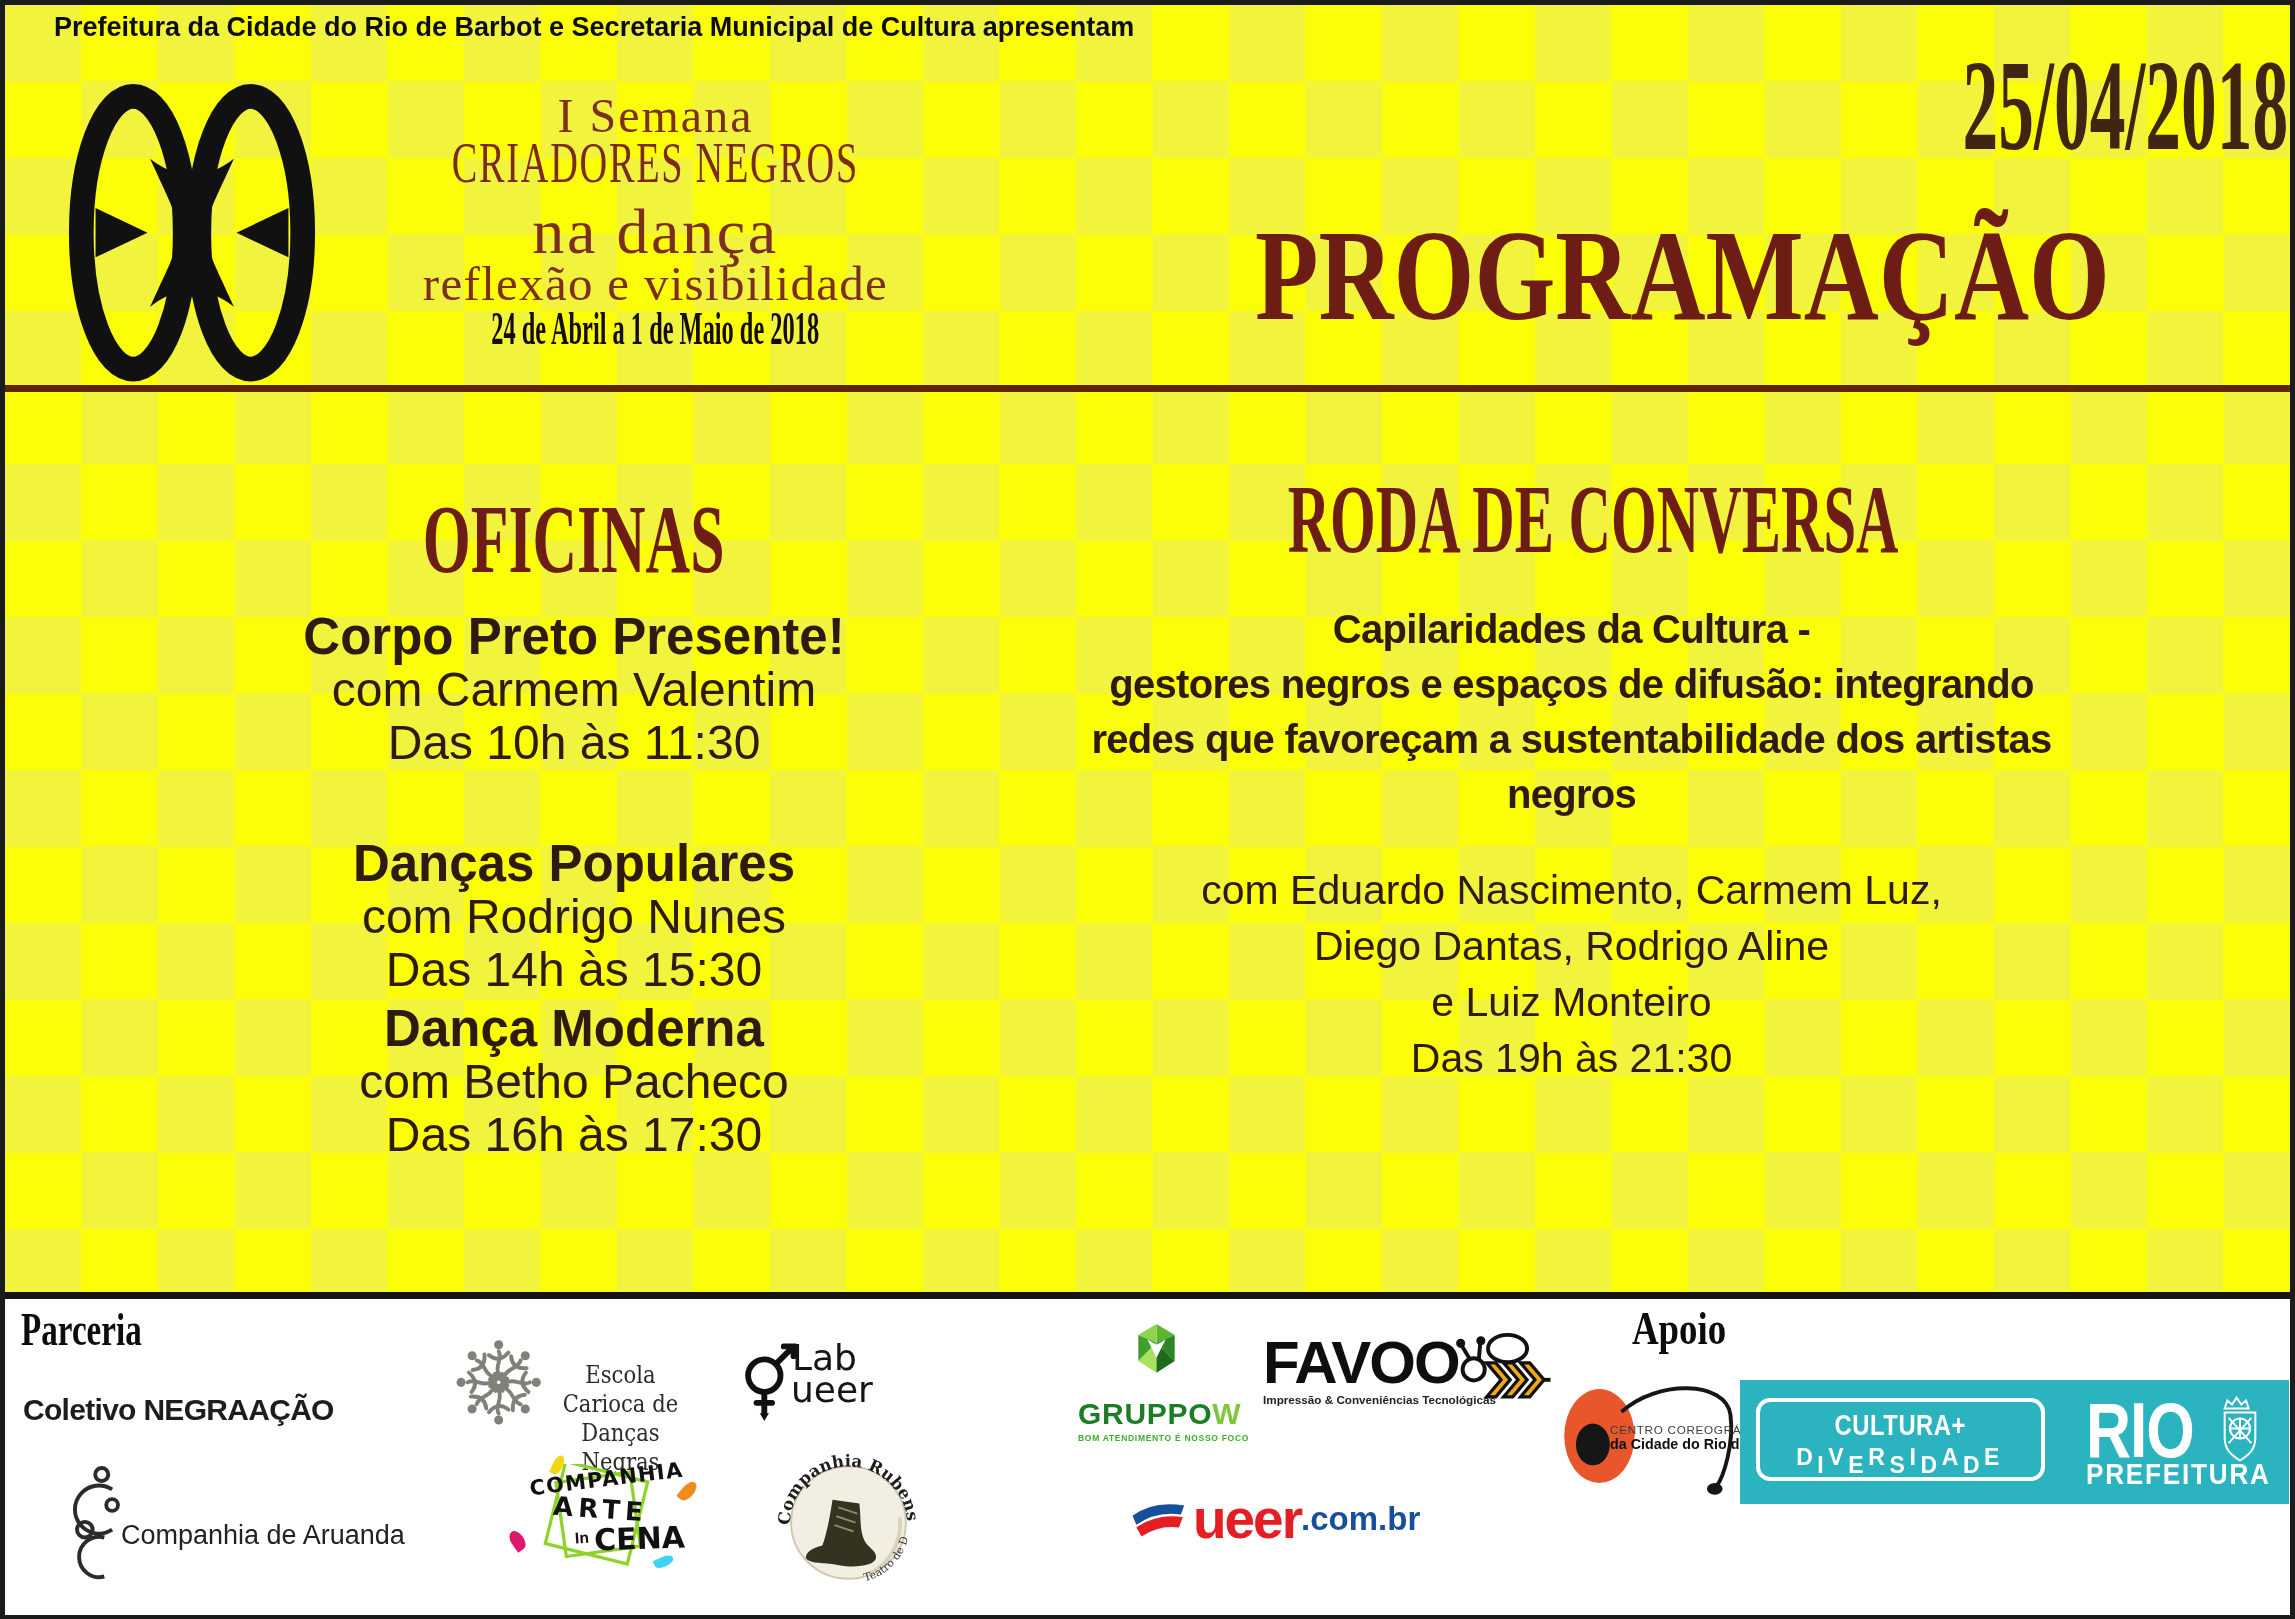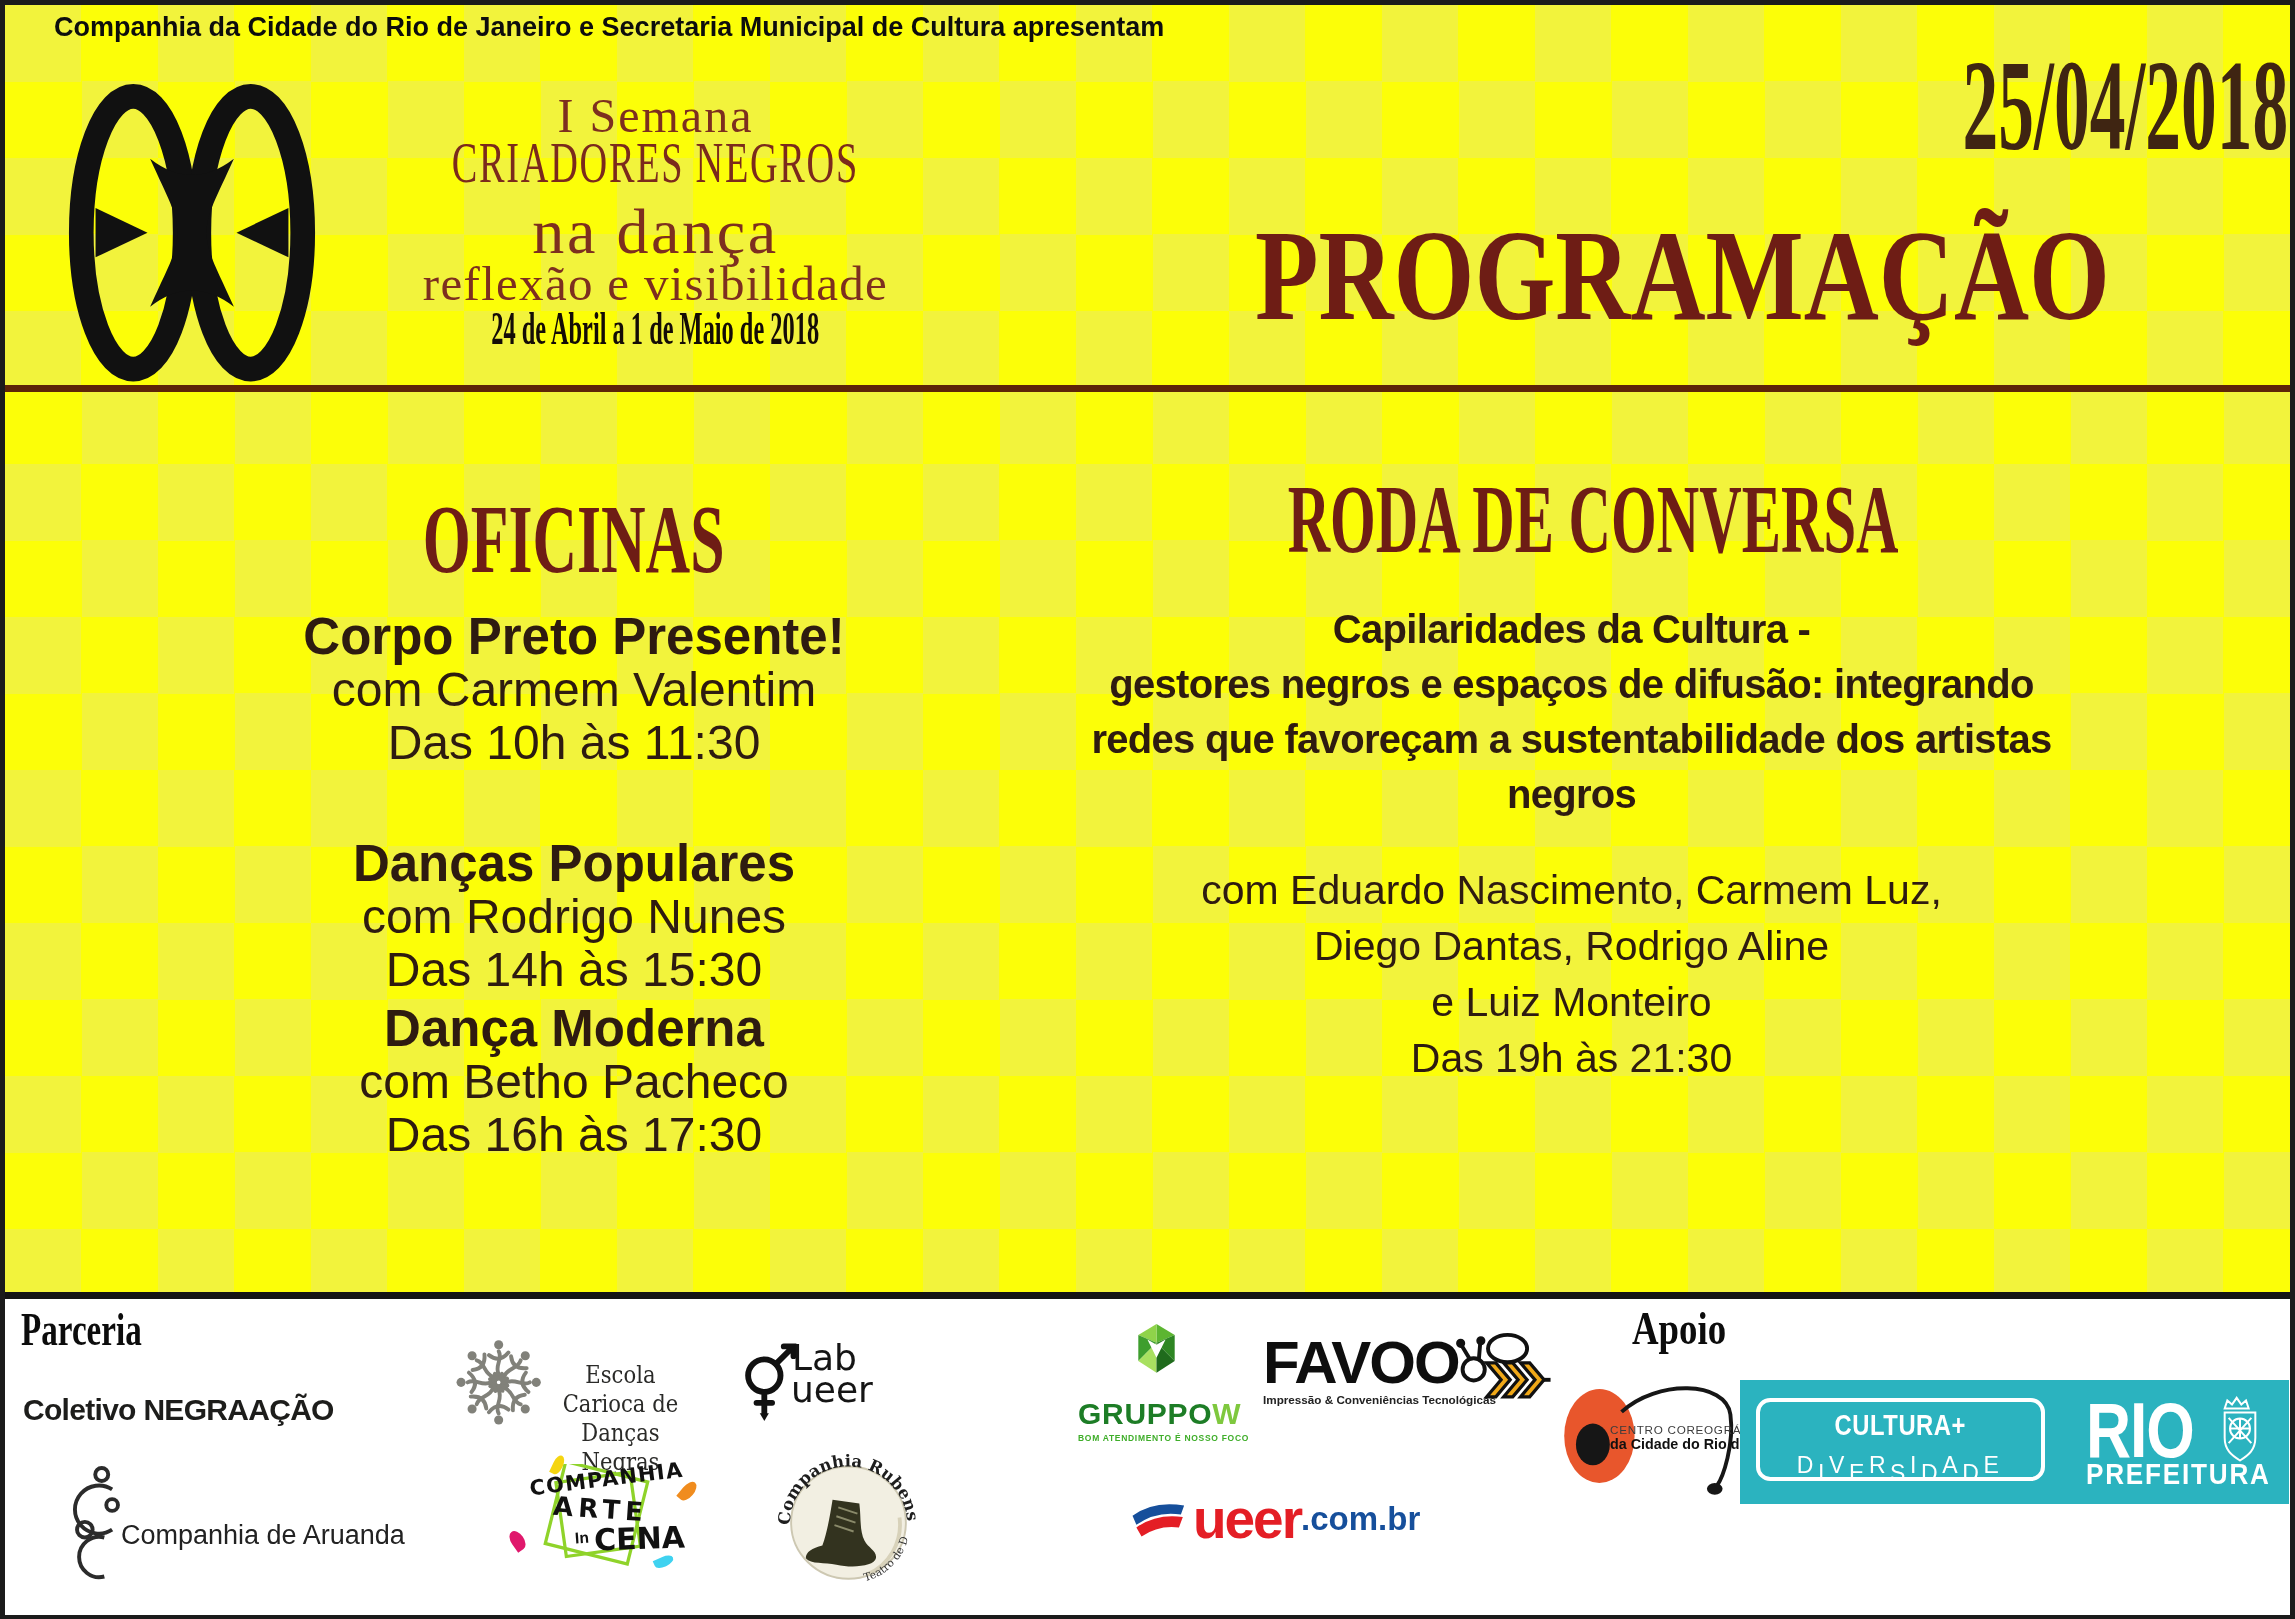--- a/index.html
+++ b/index.html
@@ -70,21 +70,21 @@
   .extra .x1{font-size:55px;font-weight:bold;color:#e41e25;letter-spacing:-2px;line-height:52px;}
   .extra .x2{font-size:33px;font-weight:bold;color:#164f9b;}
   .centro-text{position:absolute;left:1605px;top:1418px;white-space:nowrap;}
   .centro-text .c1{font-size:11.7px;color:#3c3c3c;letter-spacing:0.7px;}
   .centro-text .c2{font-size:14.3px;font-weight:bold;color:#101010;}
   .banner{position:absolute;left:1735px;top:1375px;width:549px;height:124px;background:#2bb3bf;color:#fff;}
   .divbox{position:absolute;left:15.6px;top:18px;width:289px;height:83px;border:4.6px solid #fff;border-radius:14.3px;
     box-sizing:border-box;text-align:center;}
   .cultura{margin-top:6.5px;font-size:29px;font-weight:bold;white-space:nowrap;}
   .cultura .sq{display:inline-block;transform:scaleX(.82);letter-spacing:0.7px;}
-  .diversidade{font-size:23px;font-weight:normal;letter-spacing:4.6px;margin-top:13px;white-space:nowrap;}
+  .diversidade{font-size:23px;font-weight:bold;letter-spacing:4.6px;margin-top:5px;white-space:nowrap;}
   .jl{display:inline-block;} .jl0{transform:translateY(-3.3px);} .jl1{transform:translateY(5.2px);}
   .rio{position:absolute;left:346px;top:5.2px;font-size:78px;font-weight:bold;letter-spacing:-1.3px;white-space:nowrap;}
   .rio .sq{display:inline-block;transform:scaleX(.80);transform-origin:0 50%;}
   .prefeitura{position:absolute;left:346px;top:78px;font-size:29px;font-weight:bold;letter-spacing:2px;white-space:nowrap;}
   .prefeitura .sq{display:inline-block;transform:scaleX(.90);transform-origin:0 50%;}
   
   .artecena{position:absolute;left:510px;top:1459px;width:176px;height:104px;color:#111;}
   .artecena span{position:absolute;font-weight:bold;white-space:nowrap;}
   .ac1{left:14.3px;top:2.6px;font-size:21px;transform:rotate(-7deg);letter-spacing:1.3px;font-family:"DejaVu Sans",sans-serif;}
   .ac2{left:38px;top:30px;font-size:26px;transform:rotate(4deg);letter-spacing:5.2px;font-family:"DejaVu Sans",sans-serif;}
@@ -96,21 +96,21 @@
   .blob-p{left:-3.9px;bottom:17px;width:13px;height:21px;background:#e0186c;transform:rotate(-35deg);}
   .blob-c{right:22px;bottom:-3.9px;width:10.4px;height:19.5px;background:#3fd2f0;transform:rotate(65deg);}
   svg{display:block;}
 </style>
 </head>
 <body>
 
 <div class="poster">
   <div class="yellow"></div>
 
-  <div class="presenter">Companhia da Cidade do Rio de Janeiro e Secretaria Municipal de Cultura apresentam</div>
+  <div class="presenter">Prefeitura da Cidade do Rio de Barbot e Secretaria Municipal de Cultura apresentam</div>
 
   <div class="logo">
     <svg width="250" height="302" viewBox="0 0 385 465">
       <ellipse cx="102" cy="232" rx="80" ry="210" fill="none" stroke="#111" stroke-width="38"></ellipse>
       <ellipse cx="283" cy="232" rx="80" ry="210" fill="none" stroke="#111" stroke-width="38"></ellipse>
       <path d="M128,118 Q192,168 257,118 C230,178 215,202 215,232 C215,262 230,286 257,346 Q192,296 128,346 C155,286 170,262 170,232 C170,202 155,178 128,118 Z" fill="#111"></path>
       <path d="M44,194 L124,232 L44,270 Z" fill="#111"></path>
       <path d="M341,194 L261,232 L341,270 Z" fill="#111"></path>
     </svg>
   </div>

